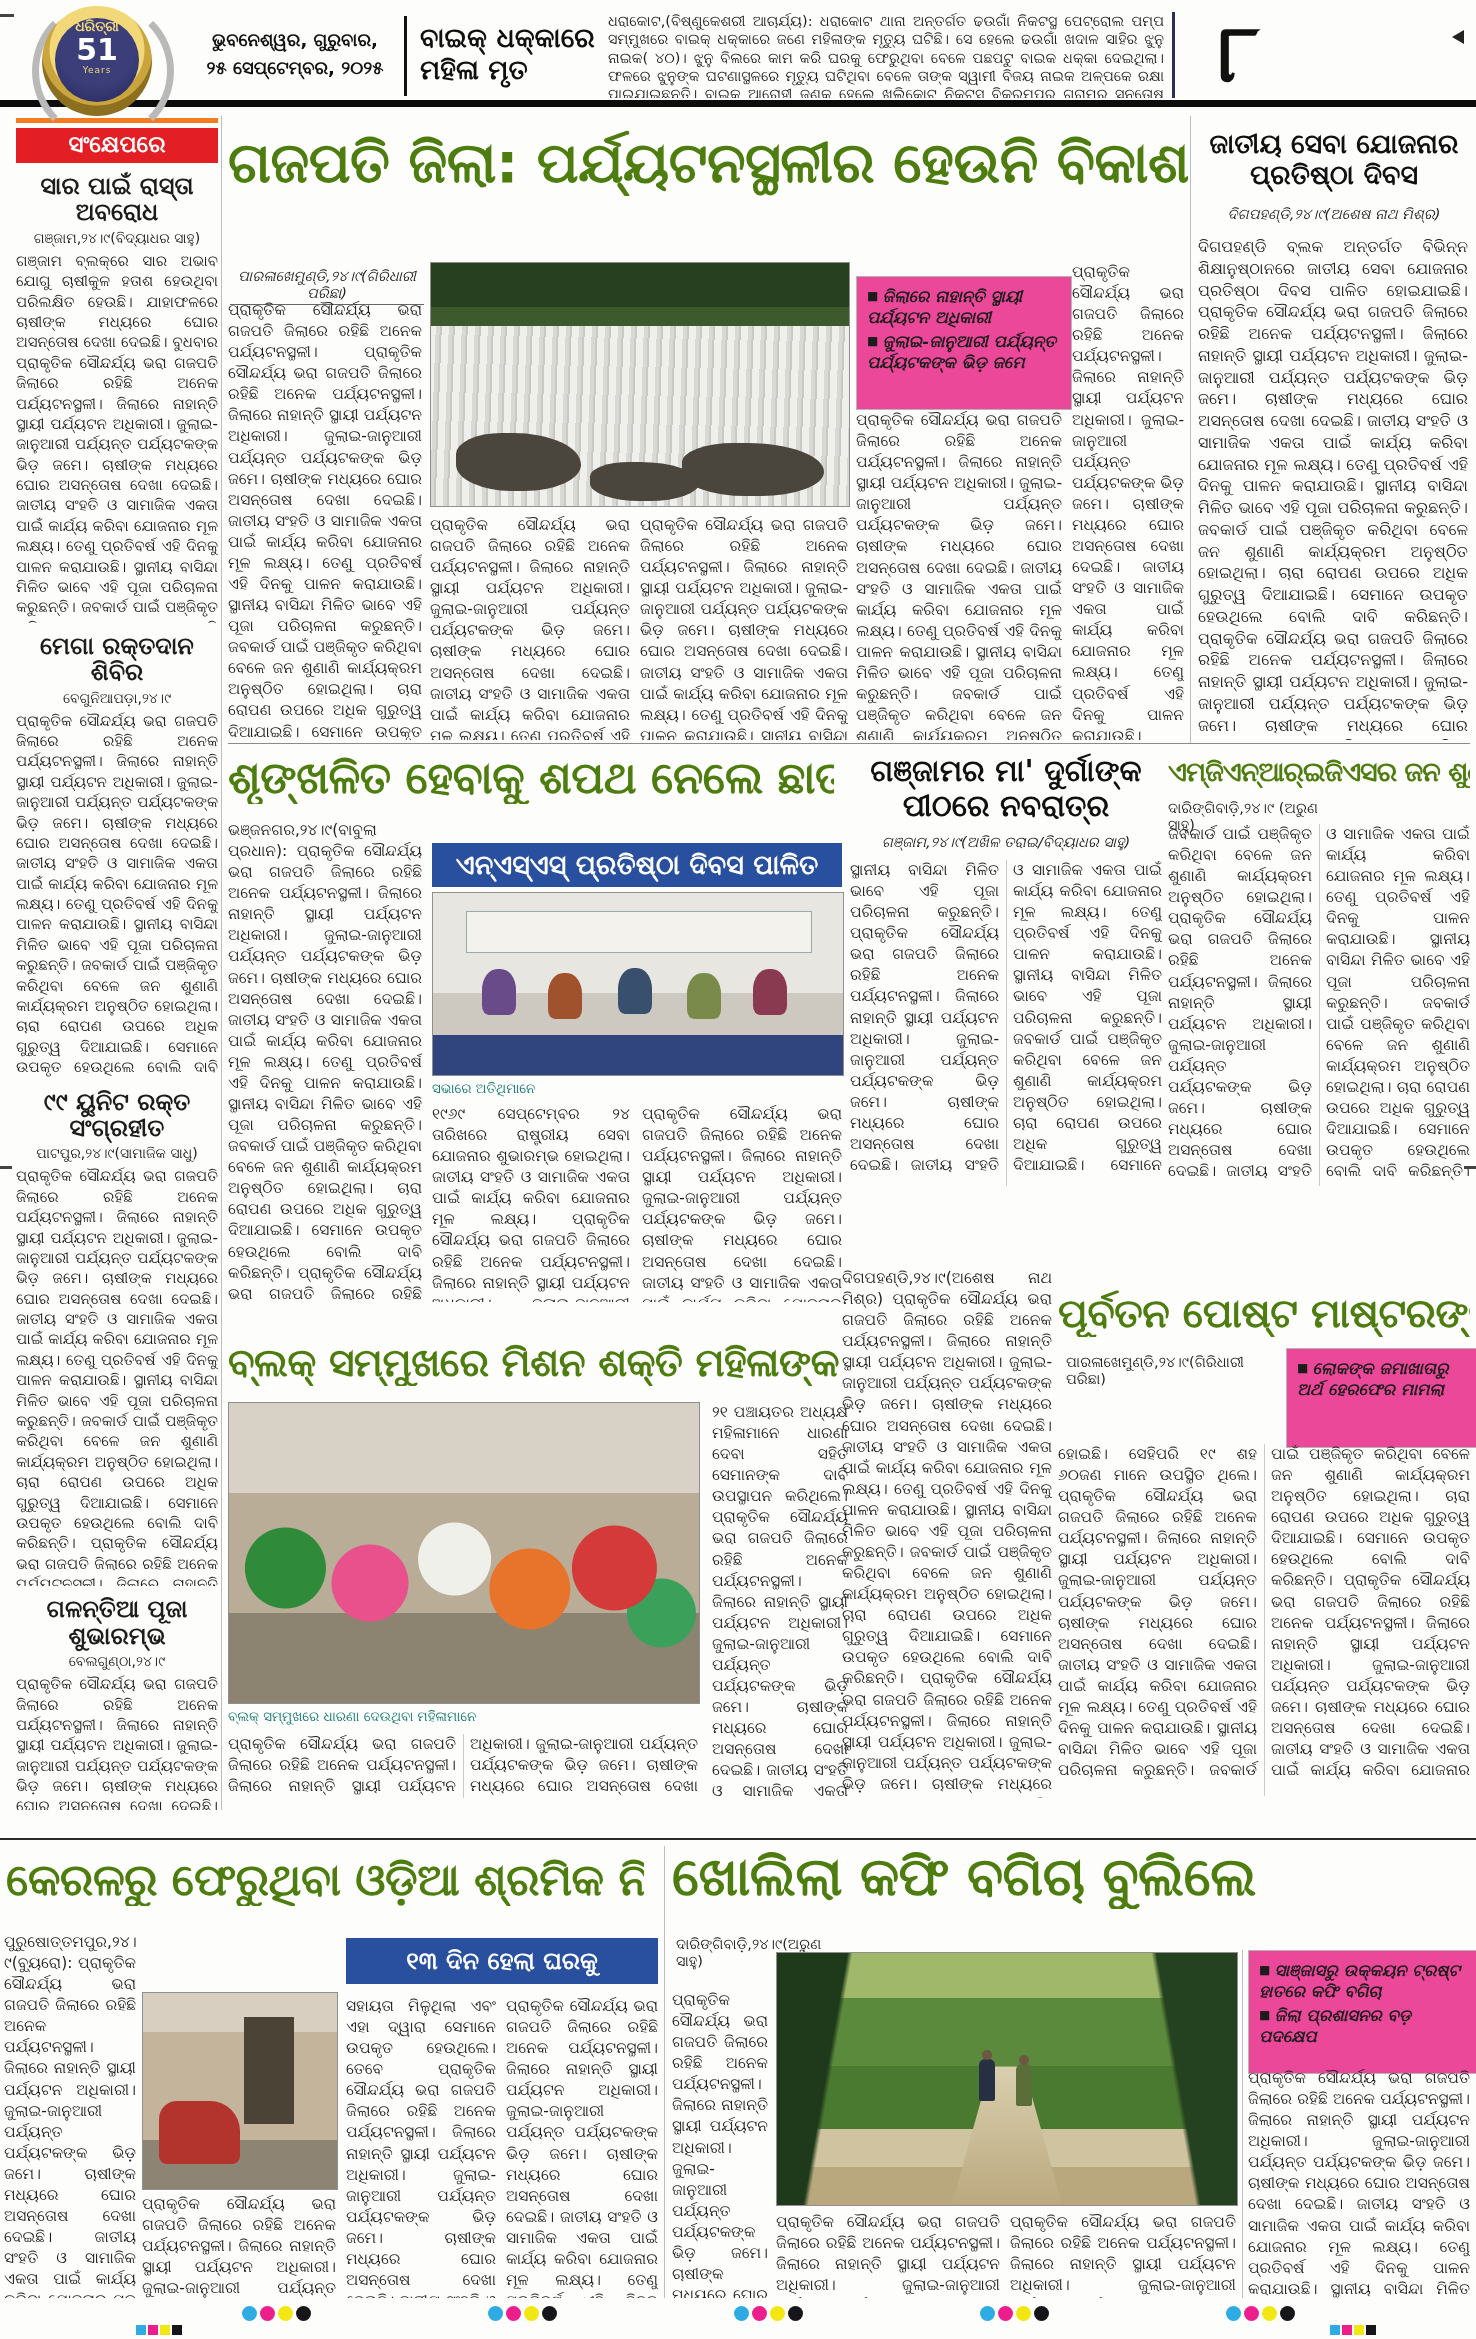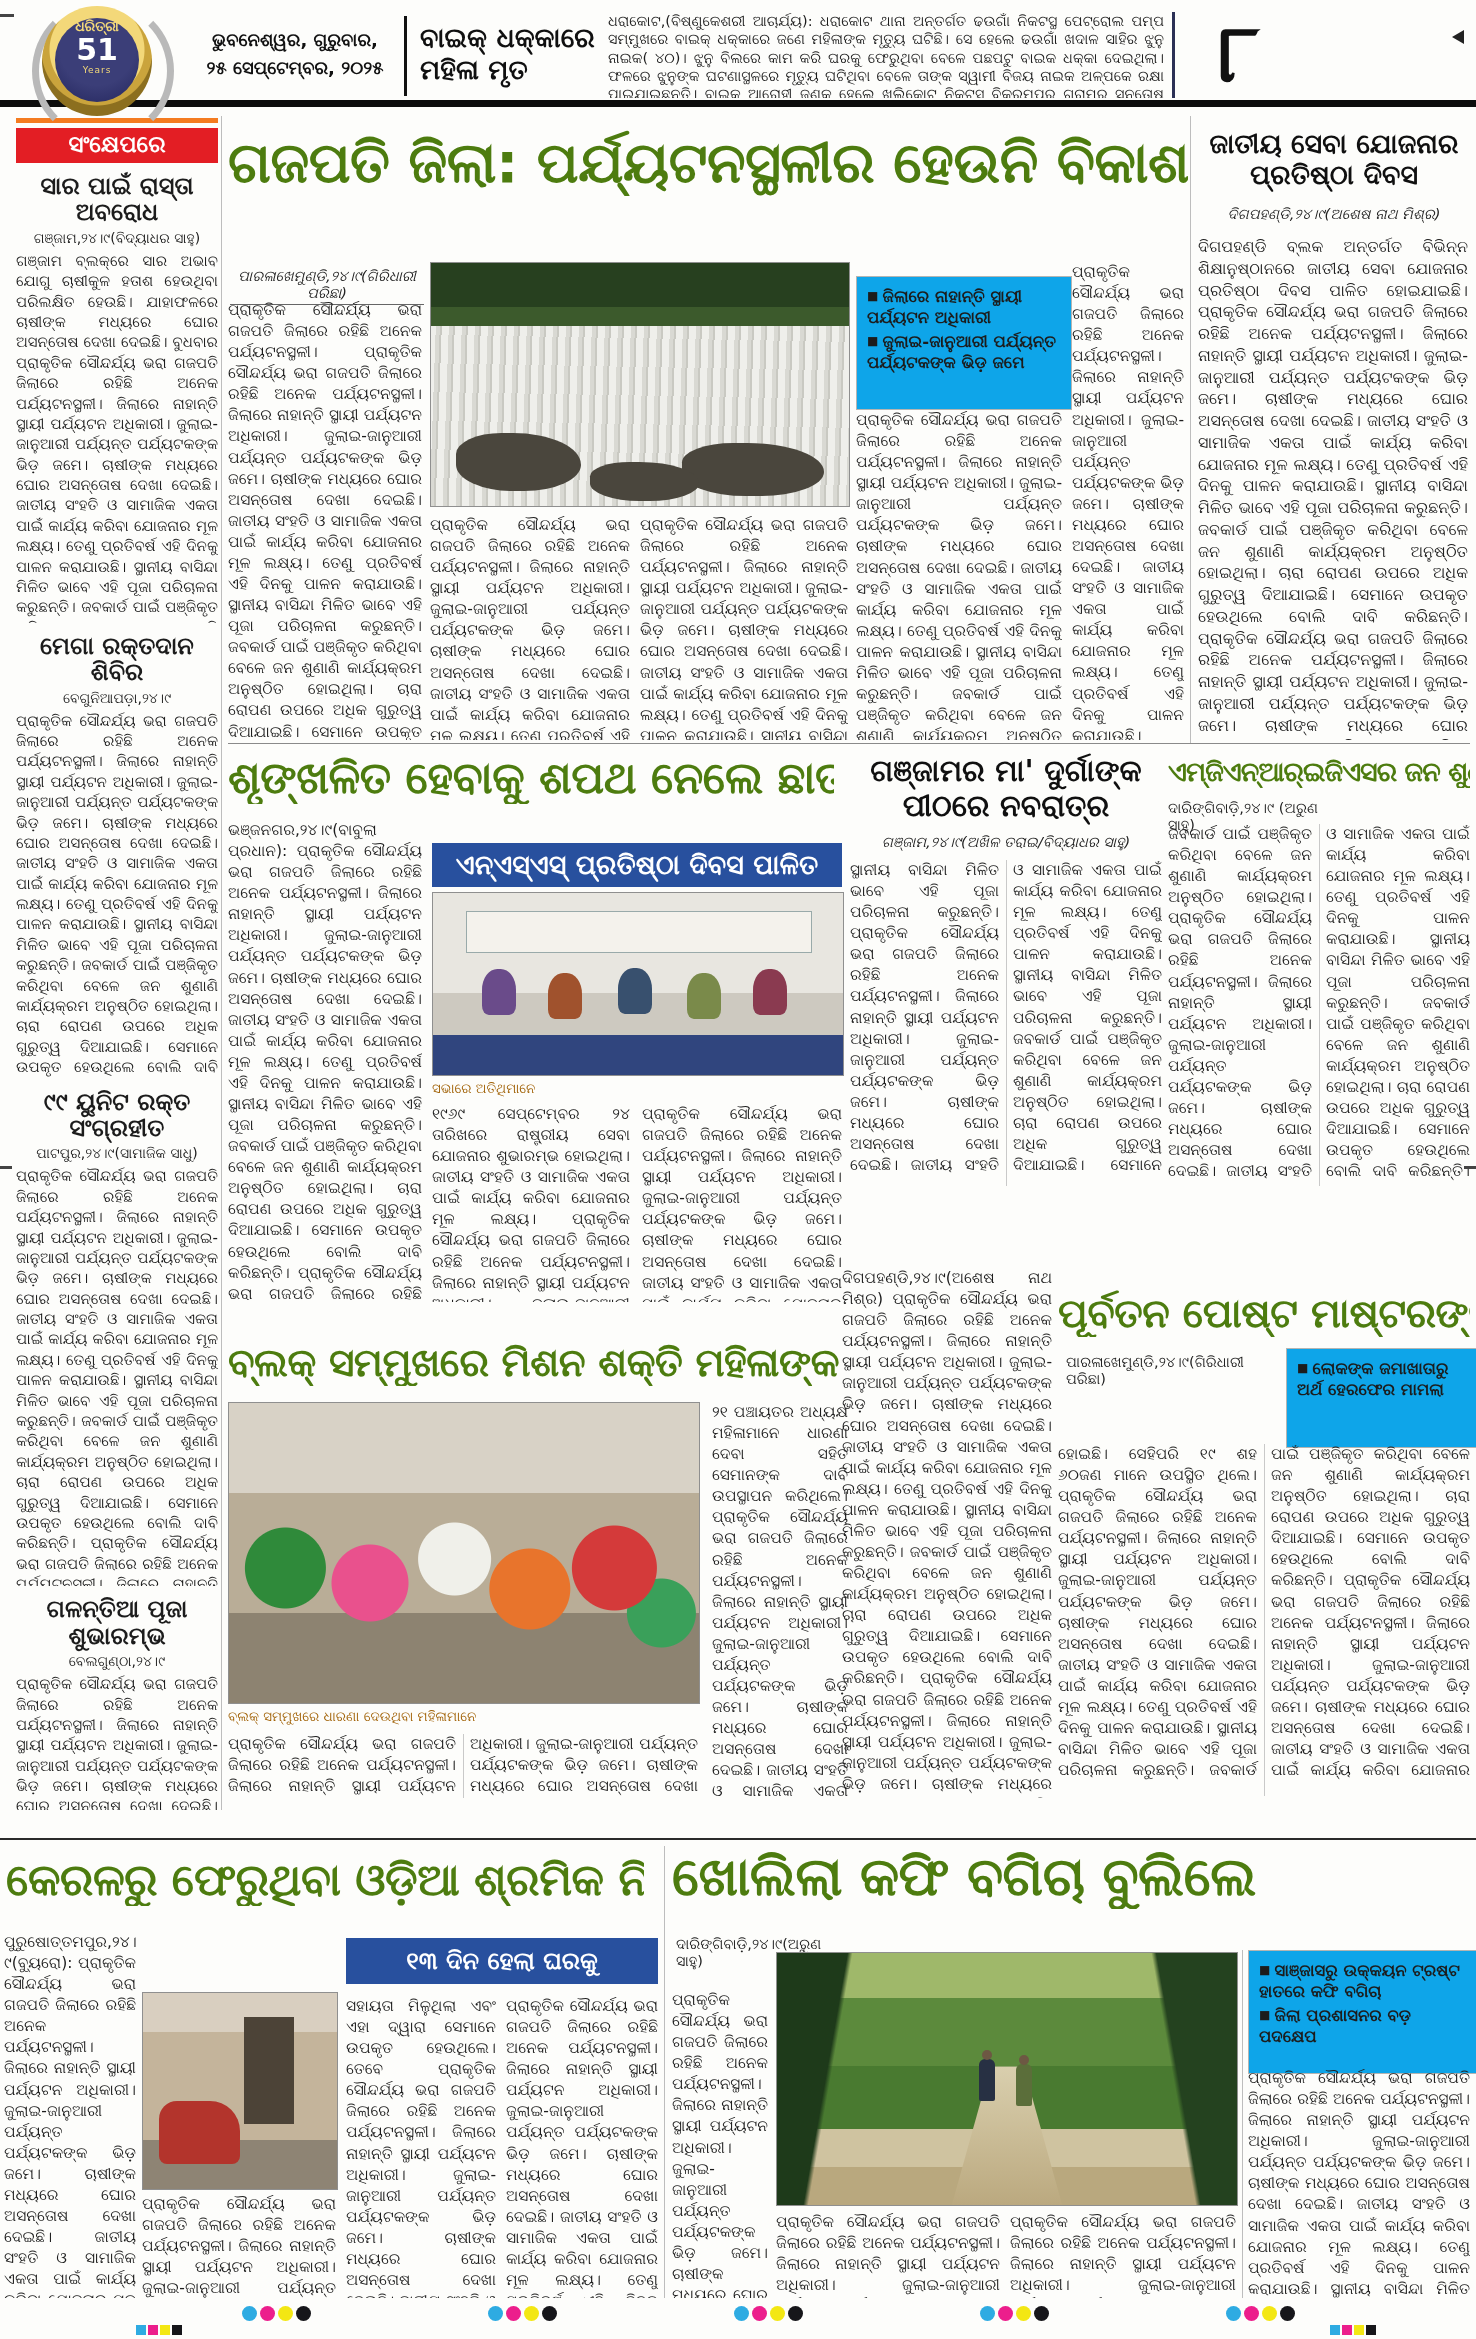--- a/index.html
+++ b/index.html
@@ -6,26 +6,26 @@
   .page{position:relative;width:1476px;height:2339px;background:#fdfdfb;margin:0 auto;
         font-family:"DejaVu Sans","Liberation Sans",sans-serif;color:#1c1c1c;overflow:hidden;}
   .abs{position:absolute;}
   .body-text{font-size:15.5px;line-height:1.36;text-align:justify;overflow:hidden;color:#1d1d1d;}
   .cols2{column-count:2;column-gap:14px;column-rule:1px solid #c9c9c9;}
   .headline{font-weight:800;color:#4d7c0f;letter-spacing:-0.5px;white-space:nowrap;overflow:hidden;}
   .byline{font-size:14.5px;color:#222;}
   .byline.center{text-align:center;font-style:italic;}
   .subhead{font-weight:800;font-size:24px;text-align:center;color:#101010;line-height:1.15;}
   .banner-blue{background:#28509e;color:#fff;font-weight:800;text-align:center;overflow:hidden;}
-  .graybox{background:#0ea5e9;border:1px solid #b5b5b2;overflow:hidden;}
+  .graybox{background:#ec4899;border:1px solid #b5b5b2;overflow:hidden;font-style:italic;}
   .graybox .hl-item{font-weight:800;font-size:16.5px;line-height:1.25;margin:4px 6px;}
   .hl-item::before{content:"■ ";font-size:12px;vertical-align:2px;}
   .vrule{width:1px;background:#bdbdbd;}
   .hrule{background:#2a2a2a;}
-  .caption{font-size:13.5px;color:#a16207;overflow:hidden;white-space:nowrap;}
+  .caption{font-size:13.5px;color:#0f766e;overflow:hidden;white-space:nowrap;}
   
   .logo-wrap{width:154px;height:122px;}
   .logo-arc{position:absolute;width:128px;height:128px;border-radius:50%;border:7px solid transparent;
             border-left-color:#b9b9b9;border-right-color:#b9b9b9;left:6px;top:-4px;}
   .logo-gold{position:absolute;left:16px;top:2px;width:110px;height:110px;border-radius:50%;
              background:radial-gradient(circle at 50% 40%, #f3d879 0 47px, #caa43c 48px 55px, #8c6f1f 56px);}
   .logo-core{position:absolute;left:29px;top:14px;width:84px;height:84px;border-radius:50%;
              background:radial-gradient(circle at 50% 35%, #3b3e78 0 55%, #23255c 100%);
              color:#fff;text-align:center;}
   .logo-name{font-size:14px;color:#f3d879;font-weight:700;margin-top:0;}

